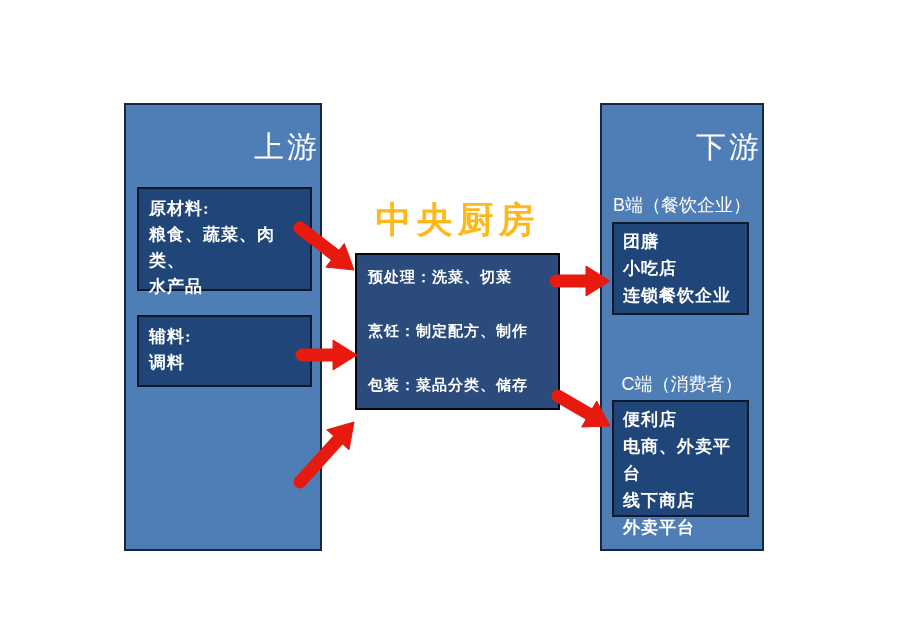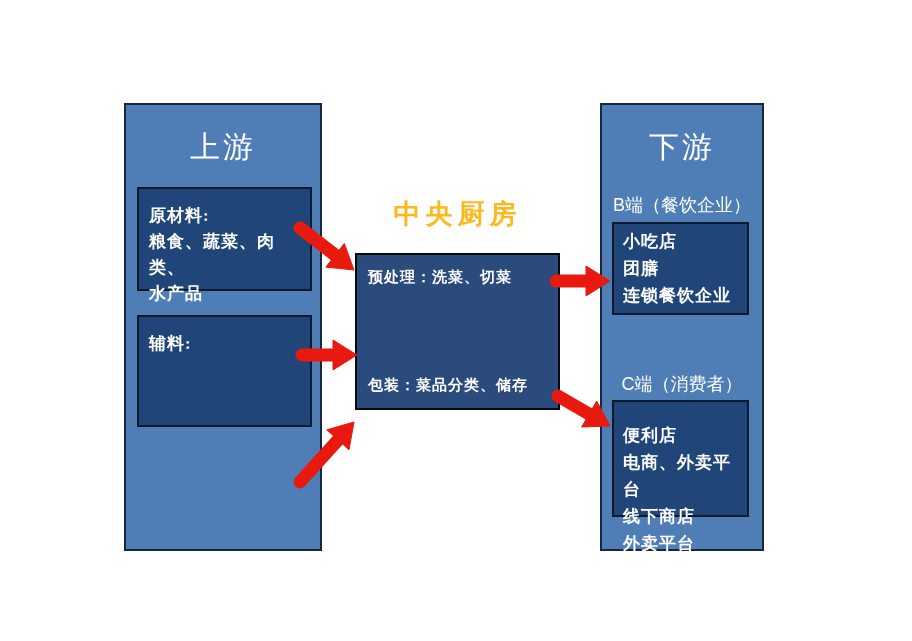--- a/index.html
+++ b/index.html
@@ -18,50 +18,50 @@
     position: absolute;
     background: #4F7DB5;
     border: 2px solid #16273E;
   }
   .panel-left  { left: 124px; top: 103px; width: 198px; height: 448px; }
   .panel-right { left: 600px; top: 103px; width: 164px; height: 448px; }
 
   .panel-title {
     position: absolute;
     left: 0; right: 0;
-    text-align: center;
+    text-align: right;
     color: #ffffff;
     font-size: 30px;
     font-weight: 500;
     letter-spacing: 3px;
   }
 
   .dark-box {
     position: absolute;
     background: #204679;
     border: 2px solid #0B1A2D;
     color: #ffffff;
     font-family: "Liberation Serif", serif;
     font-weight: bold;
     font-size: 17px;
     line-height: 26px;
     letter-spacing: 1px;
-    padding: 14px 10px;
+    padding: 7px 10px;
   }
 
   .ubox1 { left: 137px; top: 187px; width: 175px; height: 104px; }
-  .ubox2 { left: 137px; top: 315px; width: 175px; height: 112px;  }
+  .ubox2 { left: 137px; top: 315px; width: 175px; height: 72px;  }
   .ubox3 { left: 137px; top: 440px; width: 175px; height: 94px;  }
 
   .ck-title {
     position: absolute;
     left: 355px; top: 196px; width: 205px;
     text-align: center;
     color: #FFB81C;
-    font-size: 27px;
+    font-size: 36px;
     font-weight: bold;
     letter-spacing: 5px;
     white-space: nowrap;
   }
   .ck-box {
     position: absolute;
     left: 355px; top: 253px; width: 205px; height: 157px;
     background: #2A4B7C;
     border: 2px solid #05080D;
     color: #ffffff;
@@ -80,21 +80,21 @@
     position: absolute;
     left: 0; right: 0;
     text-align: center;
     color: #ffffff;
     font-size: 18px;
     font-weight: 500;
     white-space: nowrap;
   }
 
   .bbox { left: 612px; top: 222px; width: 137px; height: 93px;  line-height: 27px; padding: 4px 9px; }
-  .cbox { left: 612px; top: 400px; width: 137px; height: 117px; line-height: 27px; padding: 20px 9px; }
+  .cbox { left: 612px; top: 400px; width: 137px; height: 117px; line-height: 27px; padding: 4px 9px; }
 
   .arrow-layer {
     position: absolute;
     left: 0; top: 0;
     width: 912px; height: 641px;
     pointer-events: none;
   }
 </style>
 </head>
 <body>
@@ -106,39 +106,41 @@
   </section>
 
   <div class="dark-box ubox1">
     <div>原材料:</div>
     <div>粮食、蔬菜、肉类、</div>
     <div>水产品</div>
   </div>
 
   <div class="dark-box ubox2">
     <div>辅料:</div>
+    <div>调料</div>
   </div>
 
 
   <div class="ck-title">中央厨房</div>
 
   <div class="ck-box">
     <div>预处理：洗菜、切菜</div>
+    <div>烹饪：制定配方、制作</div>
     <div>包装：菜品分类、储存</div>
   </div>
 
   <section class="panel panel-right">
     <div class="panel-title" style="top:22px">下游</div>
     <div class="seg-label" style="top:88px">B端（餐饮企业）</div>
     <div class="seg-label" style="top:267px">C端（消费者）</div>
   </section>
 
   <div class="dark-box bbox">
+    <div>团膳</div>
     <div>小吃店</div>
-    <div>团膳</div>
     <div>连锁餐饮企业</div>
   </div>
 
   <div class="dark-box cbox">
     <div>便利店</div>
     <div>电商、外卖平台</div>
     <div>线下商店</div>
     <div>外卖平台</div>
   </div>
 

